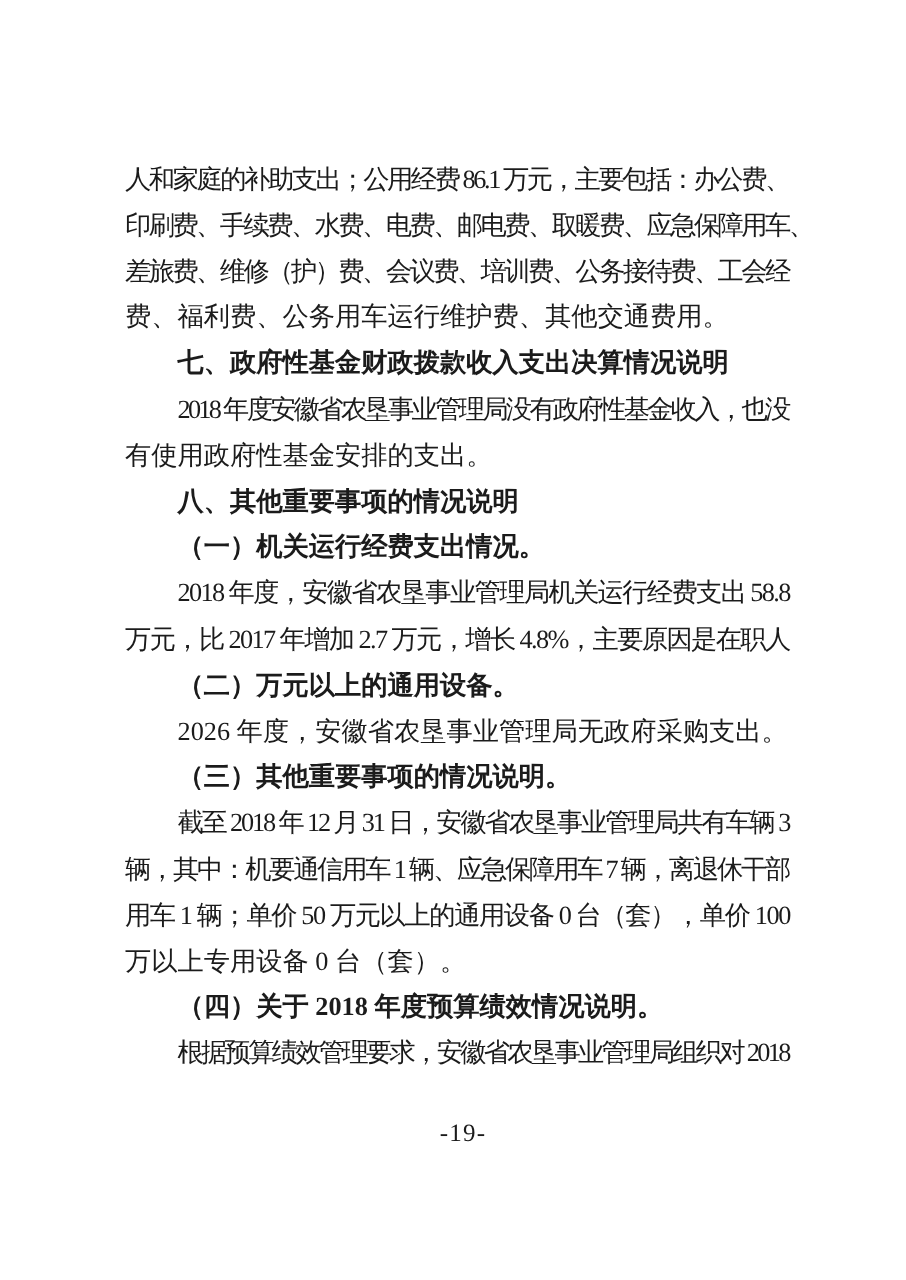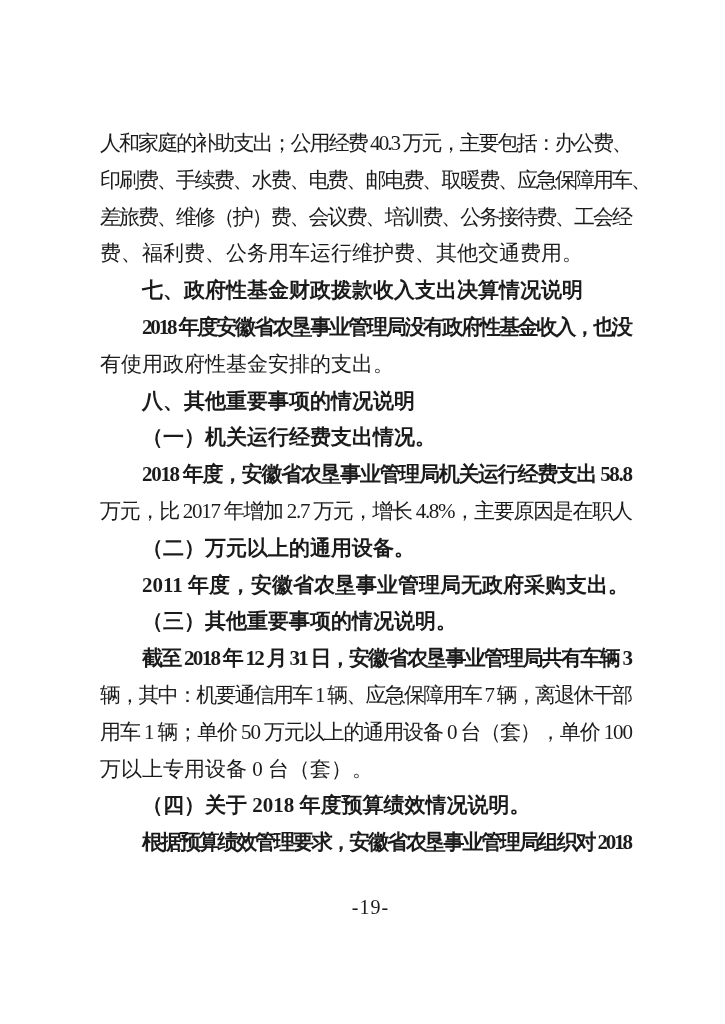--- a/index.html
+++ b/index.html
@@ -28,21 +28,20 @@
     font-size: 21px;
     white-space: nowrap;
     letter-spacing: 0;
   }
   .line .ls {
     display: inline-block;
     white-space: nowrap;
   }
   .line.indent {
     padding-left: 42px;
-    font-weight: bold;
   }
   .line.bold {
     font-weight: 700;
   }
   .page-footer {
     position: absolute;
     left: 0;
     right: 0;
     top: 894px;
     text-align: center;
@@ -50,33 +49,33 @@
     font-size: 20px;
     line-height: 26px;
     letter-spacing: 1px;
   }
 </style>
 </head>
 <body>
 
 <div class="sheet">
   <div class="doc-body" id="doc-body">
-      <div class="line fit"><span class="ls" style="letter-spacing: -1.94355px;">人和家庭的补助支出；公用经费 40.3 万元，主要包括：办公费、</span></div>
+      <div class="line fit"><span class="ls" style="letter-spacing: -1.94355px;">人和家庭的补助支出；公用经费 86.1 万元，主要包括：办公费、</span></div>
       <div class="line fit"><span class="ls" style="letter-spacing: -2.03704px;">印刷费、手续费、水费、电费、邮电费、取暖费、应急保障用车、</span></div>
       <div class="line fit"><span class="ls" style="letter-spacing: -2.03704px;">差旅费、维修（护）费、会议费、培训费、公务接待费、工会经</span></div>
       <div class="line"><span class="ls">费、福利费、公务用车运行维护费、其他交通费用。</span></div>
       <div class="line bold indent"><span class="ls">七、政府性基金财政拨款收入支出决算情况说明</span></div>
       <div class="line indent fit"><span class="ls" style="letter-spacing: -2.15179px;">2018 年度安徽省农垦事业管理局没有政府性基金收入，也没</span></div>
       <div class="line"><span class="ls">有使用政府性基金安排的支出。</span></div>
       <div class="line bold indent"><span class="ls">八、其他重要事项的情况说明</span></div>
       <div class="line bold indent"><span class="ls">（一）机关运行经费支出情况。</span></div>
       <div class="line indent fit"><span class="ls" style="letter-spacing: -1.30833px; text-align: right;">2018 年度，安徽省农垦事业管理局机关运行经费支出 58.8</span></div>
       <div class="line fit"><span class="ls" style="letter-spacing: -1.28472px;">万元，比 2017 年增加 2.7 万元，增长 4.8%，主要原因是在职人</span></div>
       <div class="line bold indent"><span class="ls">（二）万元以上的通用设备。</span></div>
-      <div class="line indent"><span class="ls">2011 年度，安徽省农垦事业管理局无政府采购支出。</span></div>
+      <div class="line indent"><span class="ls">2026 年度，安徽省农垦事业管理局无政府采购支出。</span></div>
       <div class="line bold indent"><span class="ls">（三）其他重要事项的情况说明。</span></div>
       <div class="line indent fit"><span class="ls" style="letter-spacing: -1.72143px;">截至 2018 年 12 月 31 日，安徽省农垦事业管理局共有车辆 3</span></div>
       <div class="line fit"><span class="ls" style="letter-spacing: -1.77419px;">辆，其中：机要通信用车 1 辆、应急保障用车 7 辆，离退休干部</span></div>
       <div class="line fit"><span class="ls" style="letter-spacing: -1.12143px;">用车 1 辆；单价 50 万元以上的通用设备 0 台（套），单价 100</span></div>
       <div class="line"><span class="ls">万以上专用设备 0 台（套）。</span></div>
       <div class="line bold indent"><span class="ls">（四）关于 2018 年度预算绩效情况说明。</span></div>
       <div class="line indent fit"><span class="ls" style="letter-spacing: -2.15179px;">根据预算绩效管理要求，安徽省农垦事业管理局组织对 2018</span></div>
     </div>
   <div class="page-footer">-19-</div>
 </div>

